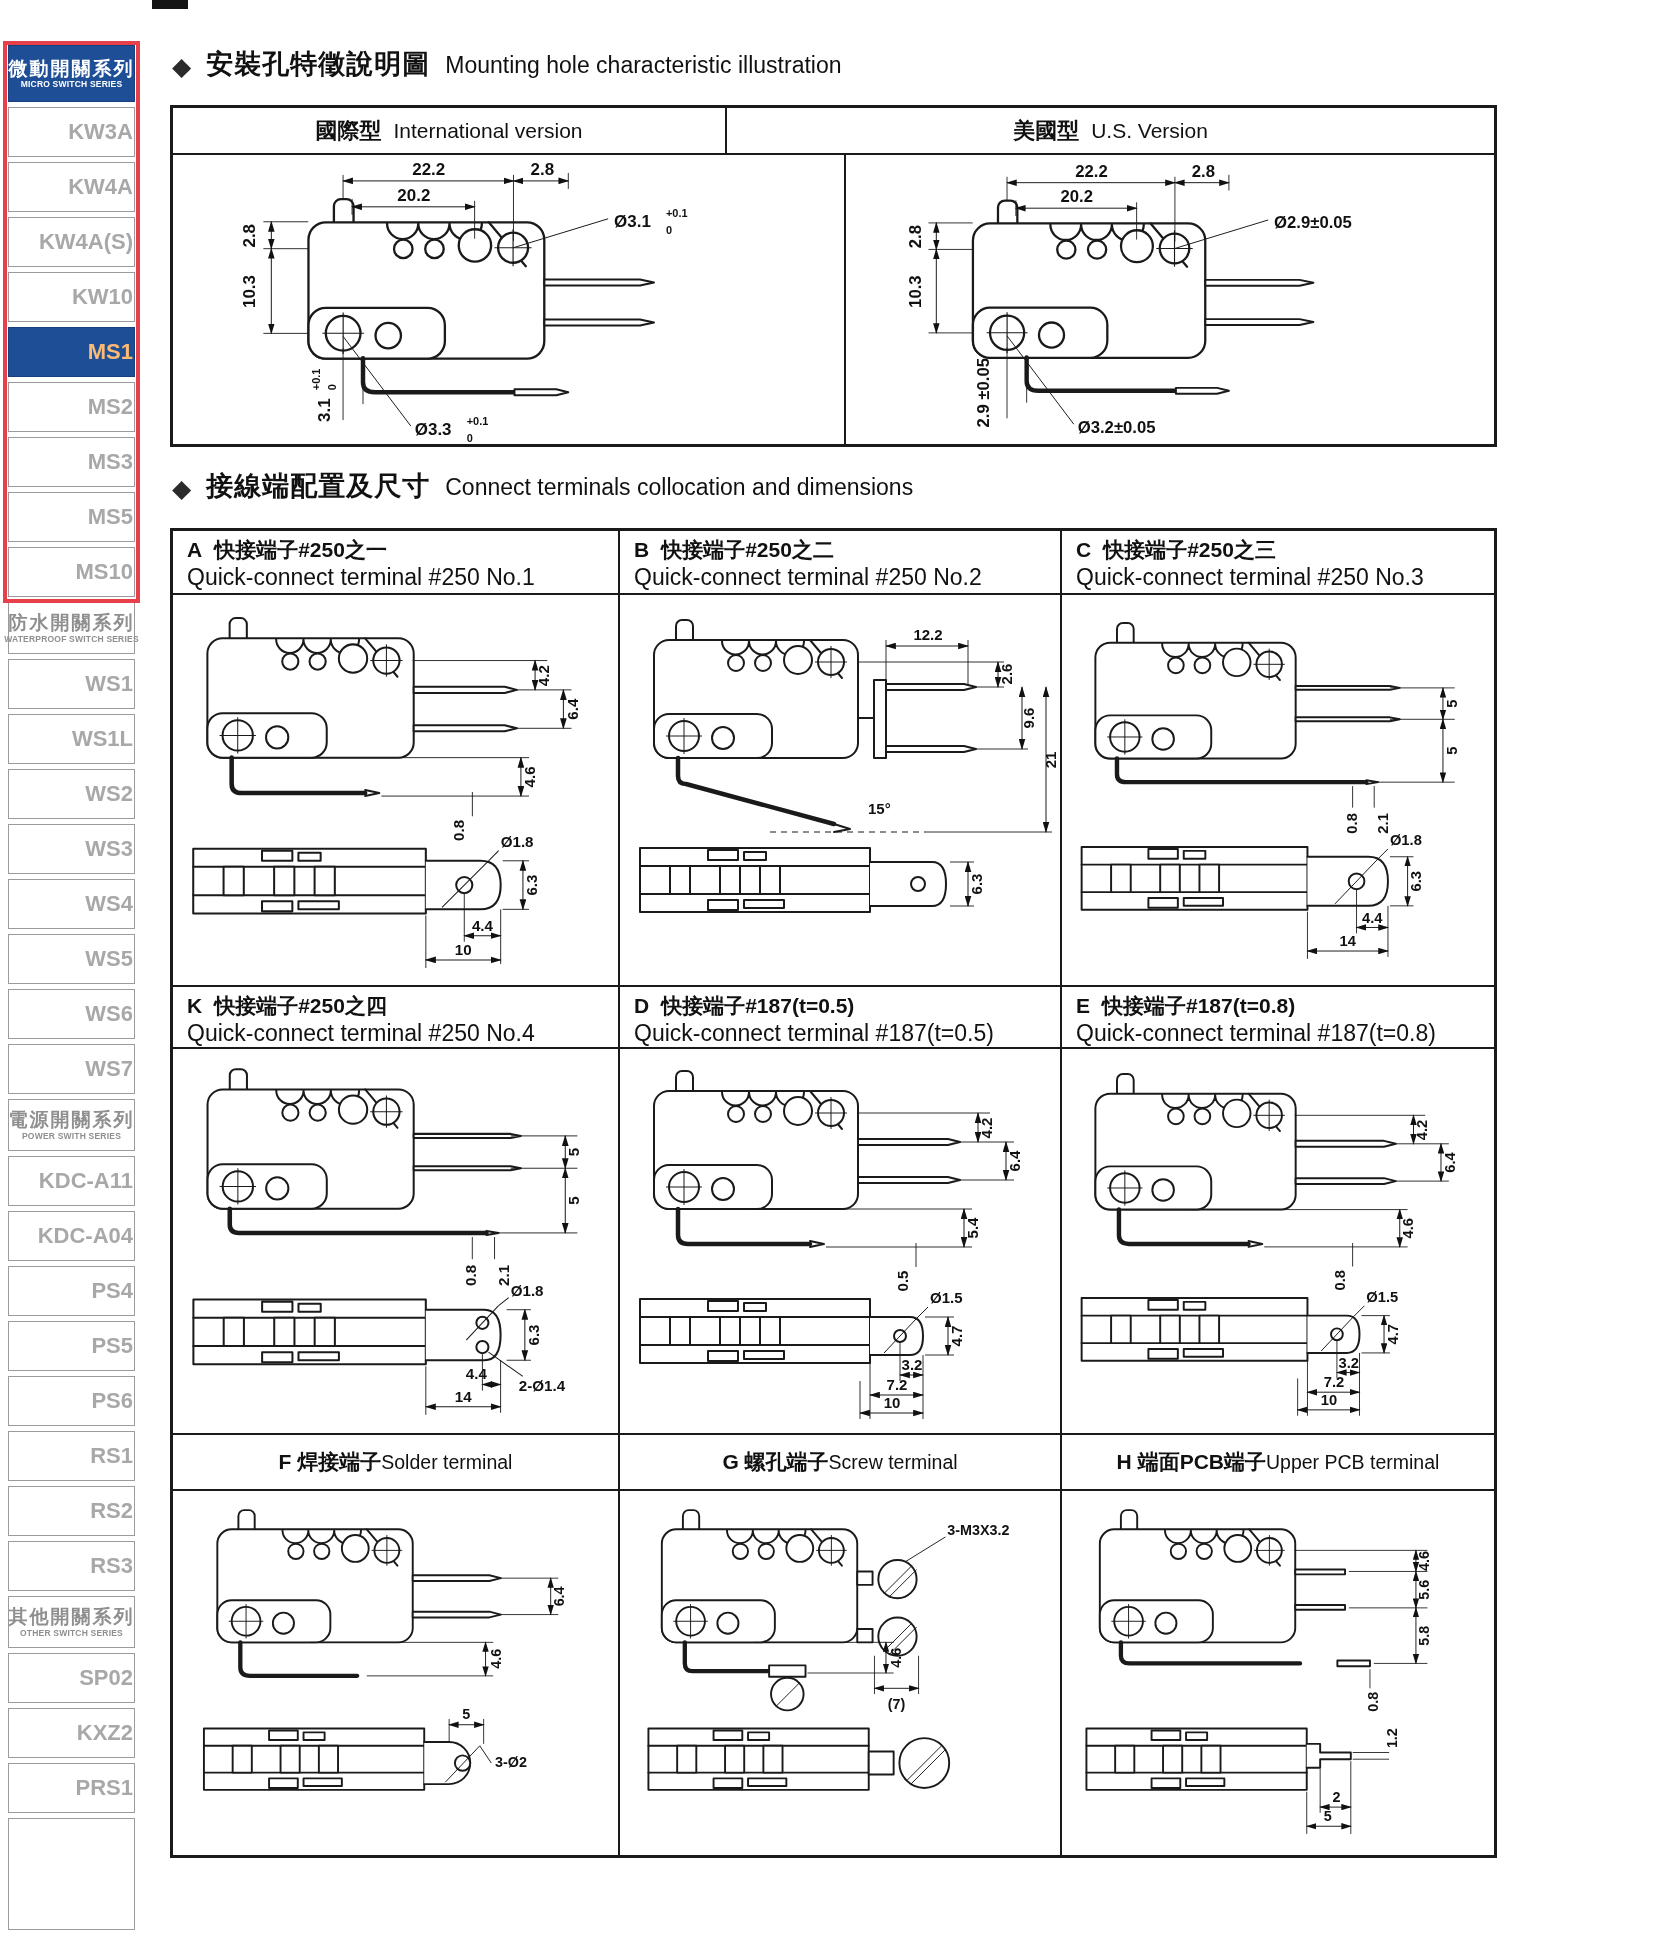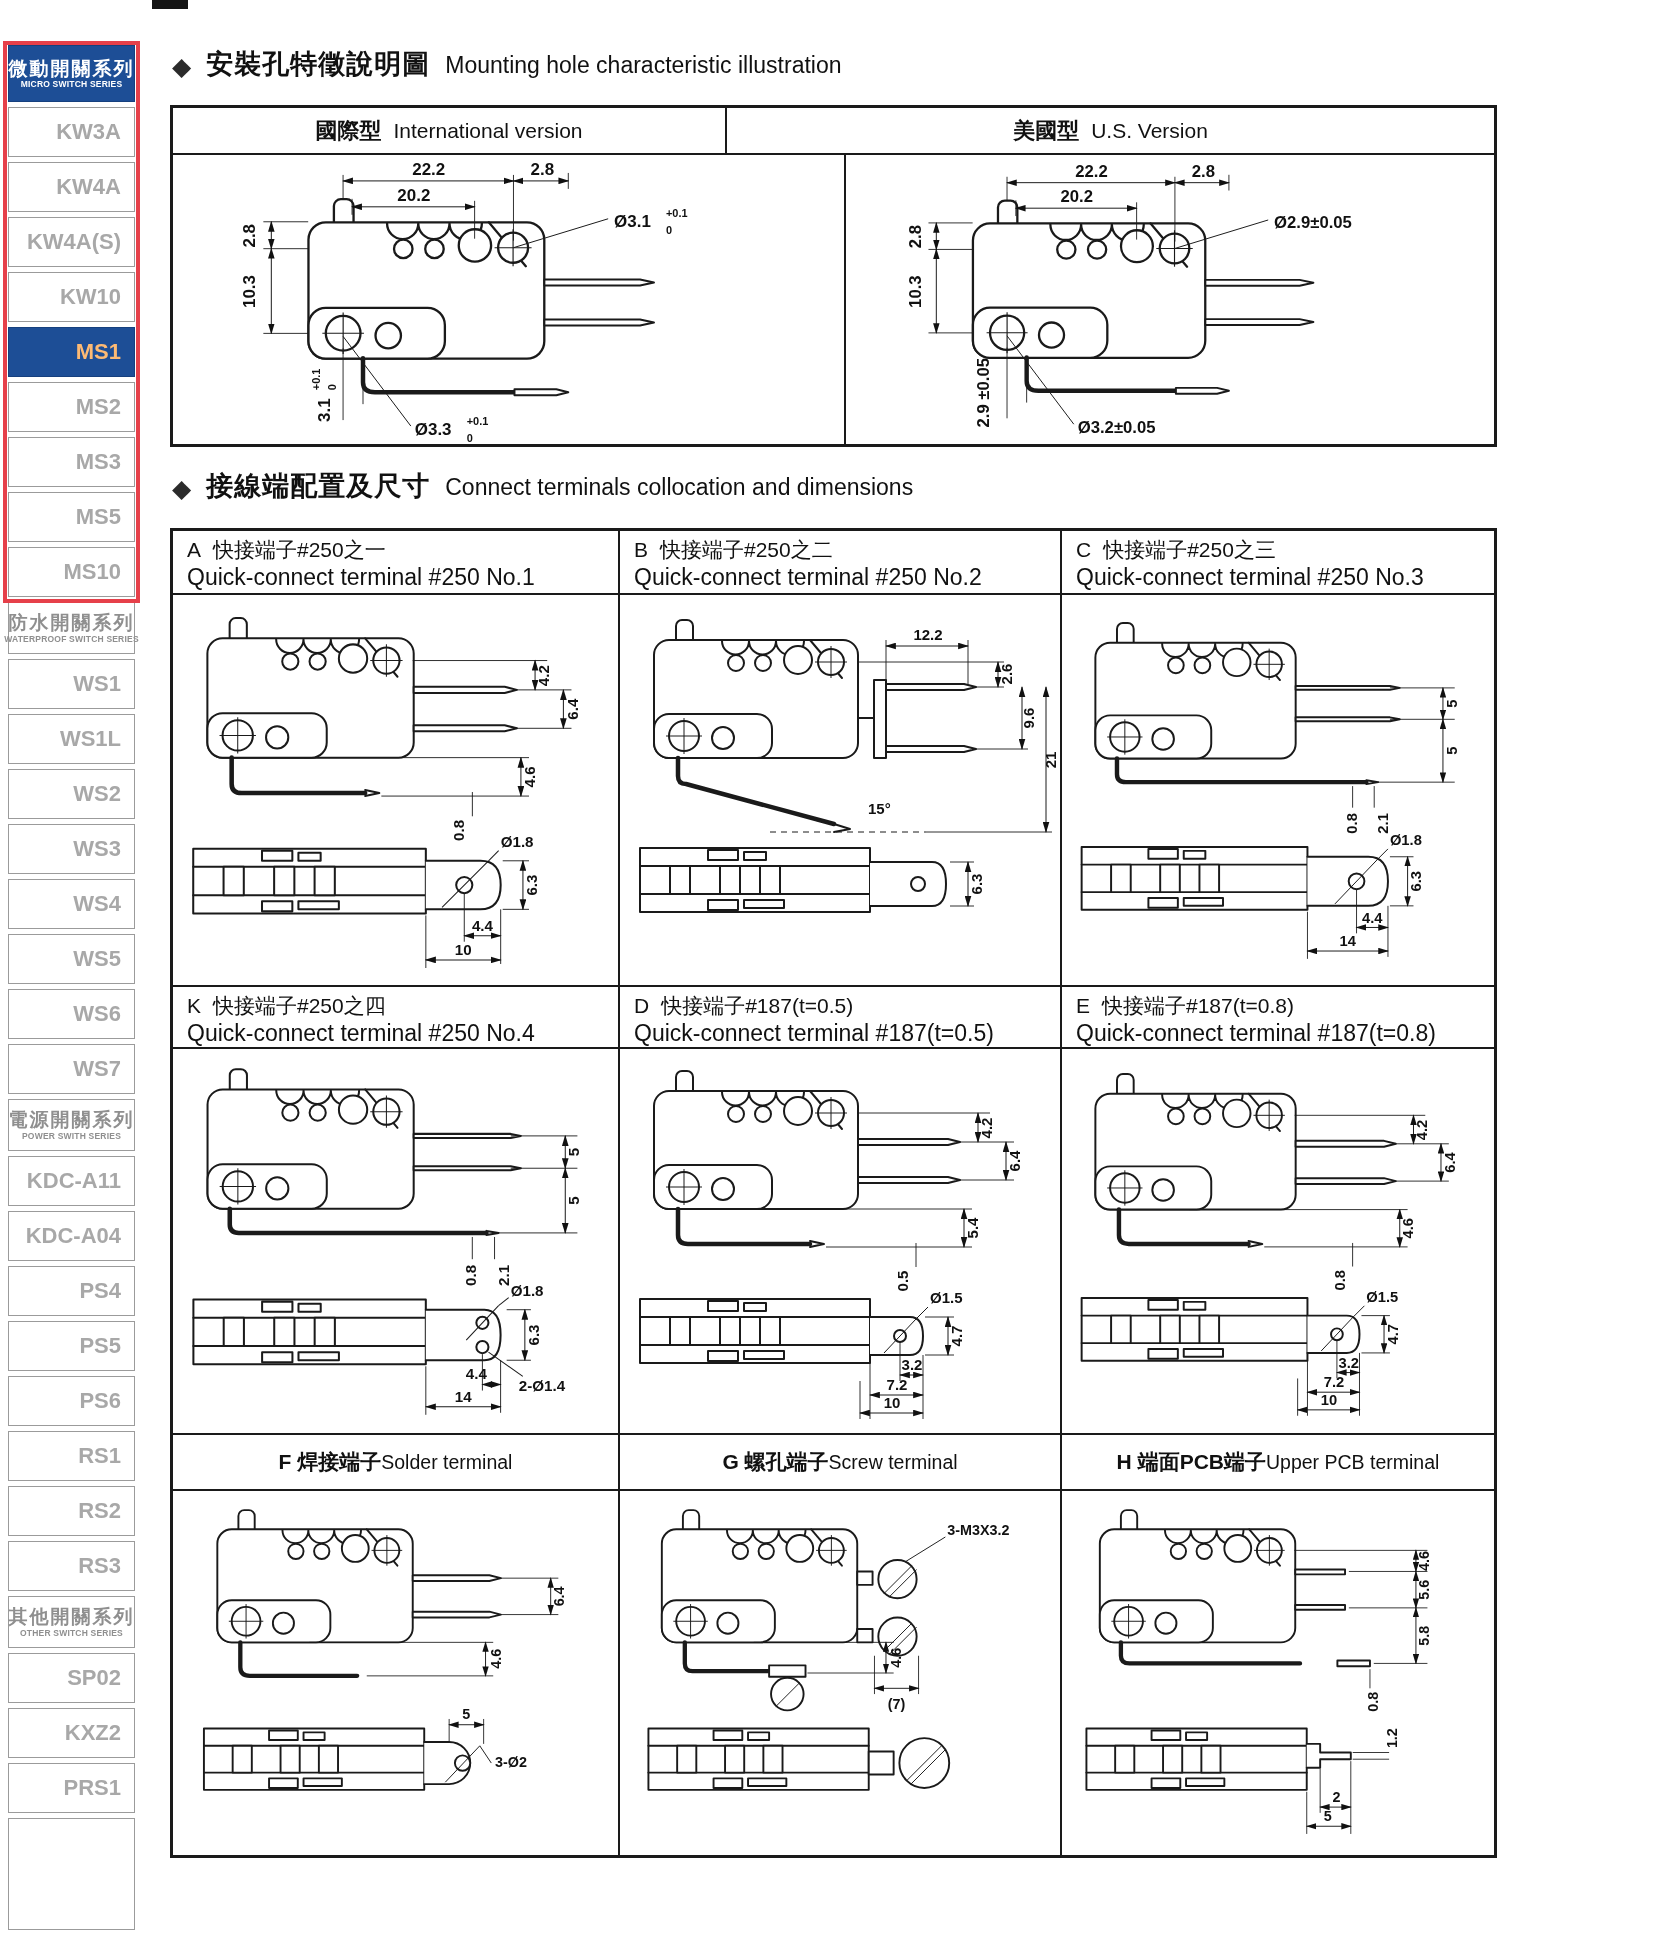--- a/index.html
+++ b/index.html
@@ -4,21 +4,21 @@
 <style>
 *{margin:0;padding:0;box-sizing:border-box}
 html,body{background:#fff}
 body{font-family:"Liberation Sans","DejaVu Sans",sans-serif;color:#111}
 .page{position:relative;width:1654px;height:1940px;background:#fff;overflow:hidden}
 
 
 .sidebar{position:absolute;left:8px;top:45px;width:127px}
 .red-frame{position:absolute;left:-5px;top:-4px;width:137px;height:562px;border:4px solid #e6404a;pointer-events:none;z-index:4}
 .sb-item{height:50px;border:1px solid #9b9b9b;background:#fff;color:#a8a8a8;font-weight:bold;
-  font-size:22px;line-height:48px;text-align:right;padding-right:13px;margin-bottom:5px;cursor:pointer}
+  font-size:22px;line-height:48px;text-align:right;padding-right:1px;margin-bottom:5px;cursor:pointer}
 .sb-item.active{background:#1d4e96;color:#fdba74;border-color:#16407e}
 .sb-head{height:57px;border:1px solid #9b9b9b;margin-bottom:5px;display:flex;flex-direction:column;
   align-items:center;justify-content:center;background:#fff}
 .sb-head .zh{font-weight:bold;font-size:19px;letter-spacing:2px;line-height:1.15;white-space:nowrap}
 .sb-head .en{font-size:8.5px;font-weight:bold;letter-spacing:.2px;white-space:nowrap}
 .sb-head.blue{background:#1d4e96;border-color:#16407e;color:#fff}
 .sb-head.gray{color:#8f8f8f;height:52px}
 .sb-empty{height:112px;border:1px solid #9b9b9b;margin-bottom:5px;background:#fff}
 
 
@@ -42,21 +42,21 @@
 .mp.p2{flex:1}
 .mp svg{width:100%;height:100%;display:block}
 
 
 .grid{position:absolute;left:170px;top:528px;width:1327px;height:1330px;border:3px solid #1a1a1a;
   display:grid;grid-template-columns:447px 442px auto;grid-template-rows:64px 392px 62px 386px 56px 364px;background:#fff}
 .gc{border-right:2px solid #1a1a1a;border-bottom:2px solid #1a1a1a;position:relative;background:#fff}
 .gc.lastc{border-right:none}
 .gc.lastr{border-bottom:none}
 .ch{padding:5px 0 0 14px;line-height:1.3}
-.ch .l1{font-weight:normal;font-size:21px;display:block}
+.ch .l1{font-weight:bold;font-size:21px;display:block}
 .ch .l1 .lt{margin-right:12px}
 .ch .l2{font-size:23px;display:block}
 .ch3{display:flex;align-items:center;justify-content:center;gap:0;padding:0}
 .ch3 .l1{font-weight:bold;font-size:21px}
 .ch3 .l2{font-size:19.5px}
 .dcell svg{width:100%;height:100%;display:block}
 
 
 .ln{stroke:#1a1a1a;stroke-width:2;fill:none;stroke-linejoin:round;stroke-linecap:round}
 .fw{fill:#fff}

